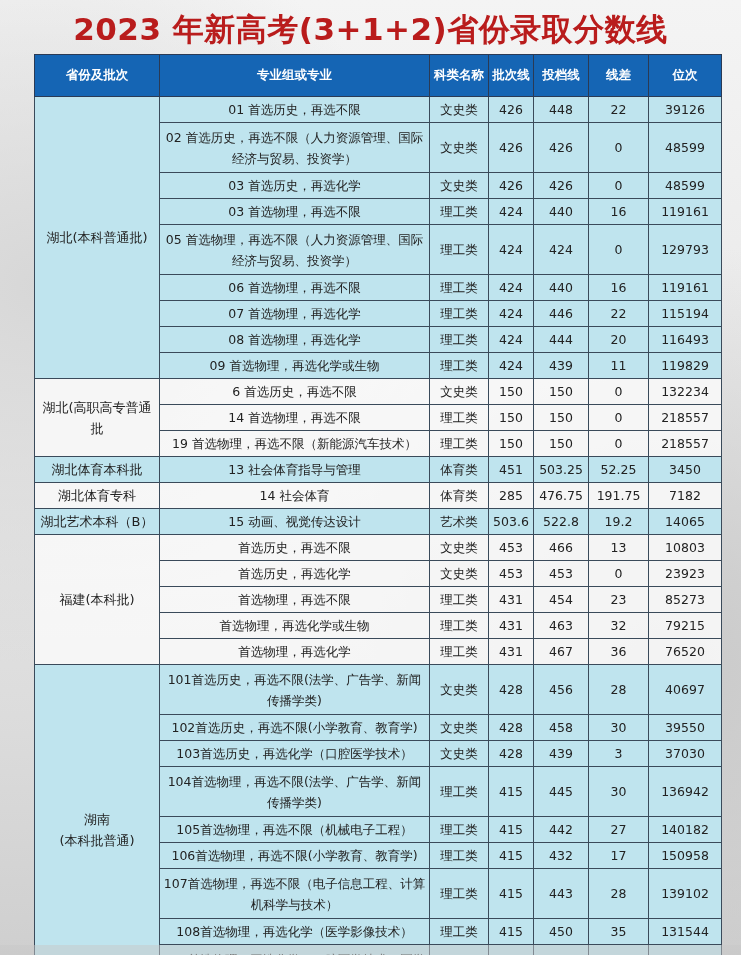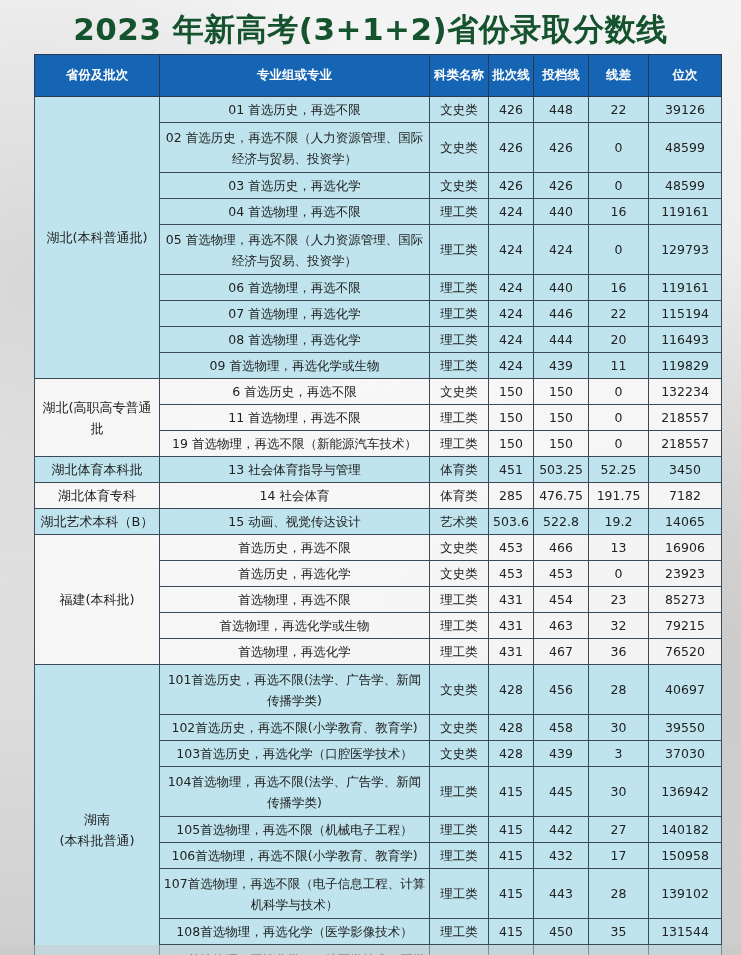--- a/index.html
+++ b/index.html
@@ -7,21 +7,21 @@
   body {
     position: relative;
     font-family: "DejaVu Sans", "Liberation Sans", sans-serif;
     background:
       radial-gradient(ellipse at 90% 70%, #c9c9c9 0%, rgba(200,200,200,0) 45%),
       radial-gradient(ellipse at 5% 30%, #d7d7d7 0%, rgba(215,215,215,0) 40%),
       linear-gradient(180deg, #f4f4f4 0%, #e9e9e9 40%, #dcdcdc 75%, #cfcfcf 100%);
   }
   .title {
     position: absolute; left: 0; top: 6px; width: 741px; height: 46px;
-    text-align: center; color: #14532d; font-weight: bold;
+    text-align: center; color: #b91c1c; font-weight: bold;
     font-size: 31px; line-height: 46px; letter-spacing: 0.5px;
     font-family: "DejaVu Sans", sans-serif;
   }
   table {
     position: absolute; left: 34px; top: 54px;
     width: 687px; border-collapse: collapse; table-layout: fixed;
     font-size: 12.5px; color: #222;
   }
   col.c1 { width: 125px; } col.c2 { width: 270px; } col.c3 { width: 59px; }
   col.c4 { width: 45px; } col.c5 { width: 55px; } col.c6 { width: 60px; } col.c7 { width: 73px; }
@@ -86,21 +86,21 @@
       </tr>
       <tr class="blue">
         <td class="h1">03 首选历史，再选化学</td>
         <td class="h1">文史类</td>
         <td class="h1">426</td>
         <td class="h1">426</td>
         <td class="h1">0</td>
         <td class="h1">48599</td>
       </tr>
       <tr class="blue">
-        <td class="h1">04 首选物理，再选不限</td>
+        <td class="h1">03 首选物理，再选不限</td>
         <td class="h1">理工类</td>
         <td class="h1">424</td>
         <td class="h1">440</td>
         <td class="h1">16</td>
         <td class="h1">119161</td>
       </tr>
       <tr class="blue">
         <td class="h2">05 首选物理，再选不限（人力资源管理、国际经济与贸易、投资学）</td>
         <td class="h2">理工类</td>
         <td class="h2">424</td>
@@ -143,21 +143,21 @@
       <tr class="white">
         <td class="prov" rowspan="3">湖北(高职高专普通批</td>
         <td class="h1">6 首选历史，再选不限</td>
         <td class="h1">文史类</td>
         <td class="h1">150</td>
         <td class="h1">150</td>
         <td class="h1">0</td>
         <td class="h1">132234</td>
       </tr>
       <tr class="white">
-        <td class="h1">11 首选物理，再选不限</td>
+        <td class="h1">14 首选物理，再选不限</td>
         <td class="h1">理工类</td>
         <td class="h1">150</td>
         <td class="h1">150</td>
         <td class="h1">0</td>
         <td class="h1">218557</td>
       </tr>
       <tr class="white">
         <td class="h1">19 首选物理，再选不限（新能源汽车技术）</td>
         <td class="h1">理工类</td>
         <td class="h1">150</td>
@@ -192,21 +192,21 @@
         <td class="h1">19.2</td>
         <td class="h1">14065</td>
       </tr>
       <tr class="white">
         <td class="prov" rowspan="5">福建(本科批)</td>
         <td class="h1">首选历史，再选不限</td>
         <td class="h1">文史类</td>
         <td class="h1">453</td>
         <td class="h1">466</td>
         <td class="h1">13</td>
-        <td class="h1">16906</td>
+        <td class="h1">10803</td>
       </tr>
       <tr class="white">
         <td class="h1">首选历史，再选化学</td>
         <td class="h1">文史类</td>
         <td class="h1">453</td>
         <td class="h1">453</td>
         <td class="h1">0</td>
         <td class="h1">23923</td>
       </tr>
       <tr class="white">

